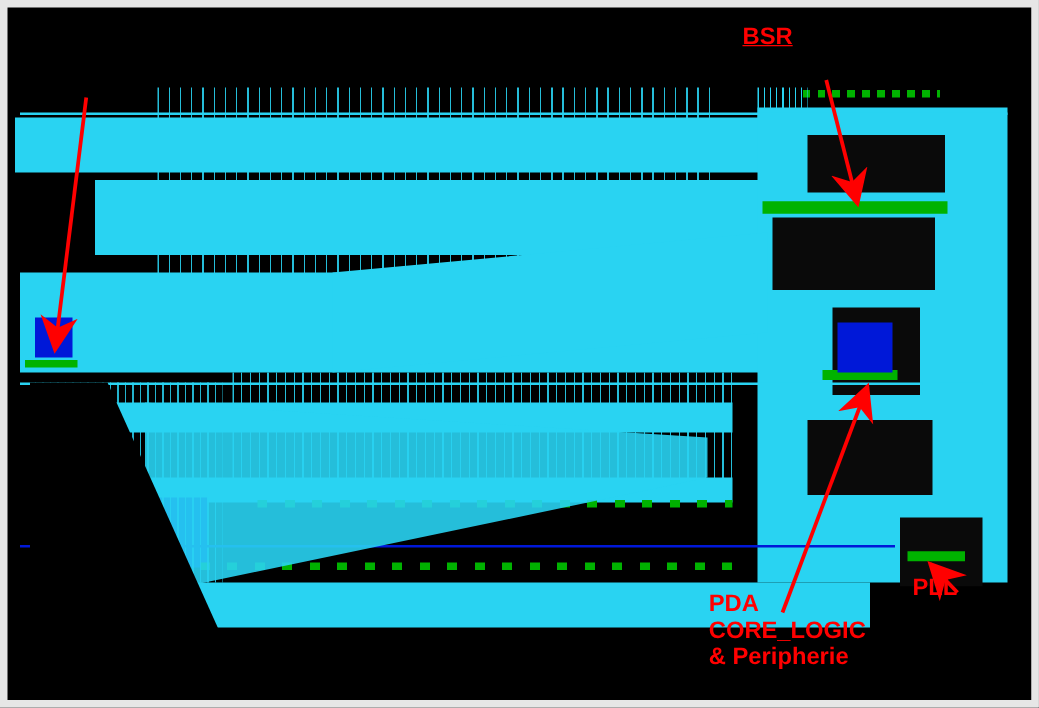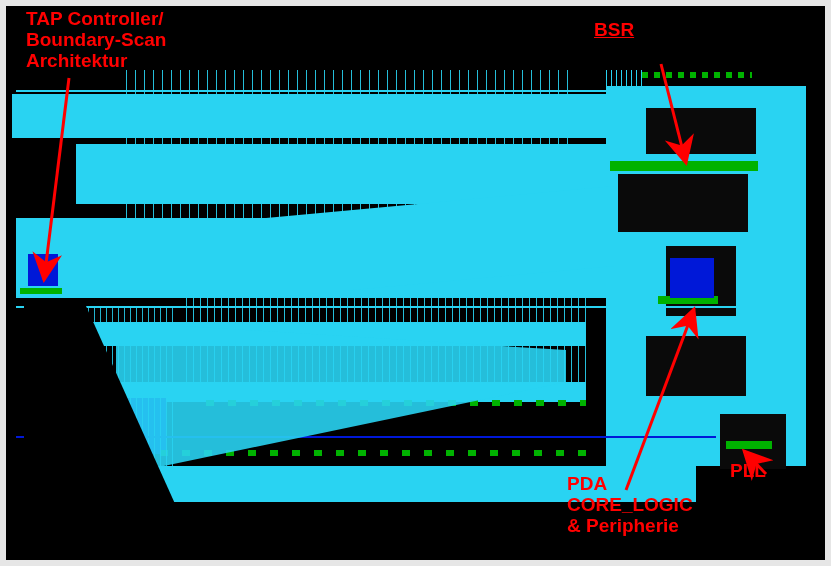--- a/index.html
+++ b/index.html
@@ -10,23 +10,20 @@
   .chip.dark{background:#0a0a0a;}
   .chip.blue{background:#0018d8;}
   .chip.green{background:#00b200;}
   .rail{position:absolute;background:#29d3f2;}
 </style>
 </head>
 <body>
 
 <div class="stage">
 
-  <div class="label" style="left:20px;top:3px;">TAP Controller/
-Boundary-Scan
-Architektur</div>
   <div class="label" style="left:588px;top:14px;text-decoration:underline;">BSR</div>
   <div class="label" style="left:561px;top:468px;">PDA
 CORE_LOGIC
 &amp; Peripherie</div>
   <div class="label" style="left:724px;top:455px;text-align:center;">PLL</div>
 
   <svg class="arrow" width="819" height="554" style="left:0;top:0;">
     <defs>
       <marker id="ah" markerWidth="12" markerHeight="12" refX="9" refY="5" orient="auto">
         <path d="M0,0 L10,5 L0,10 L3,5 Z" fill="#ff0000"></path>

